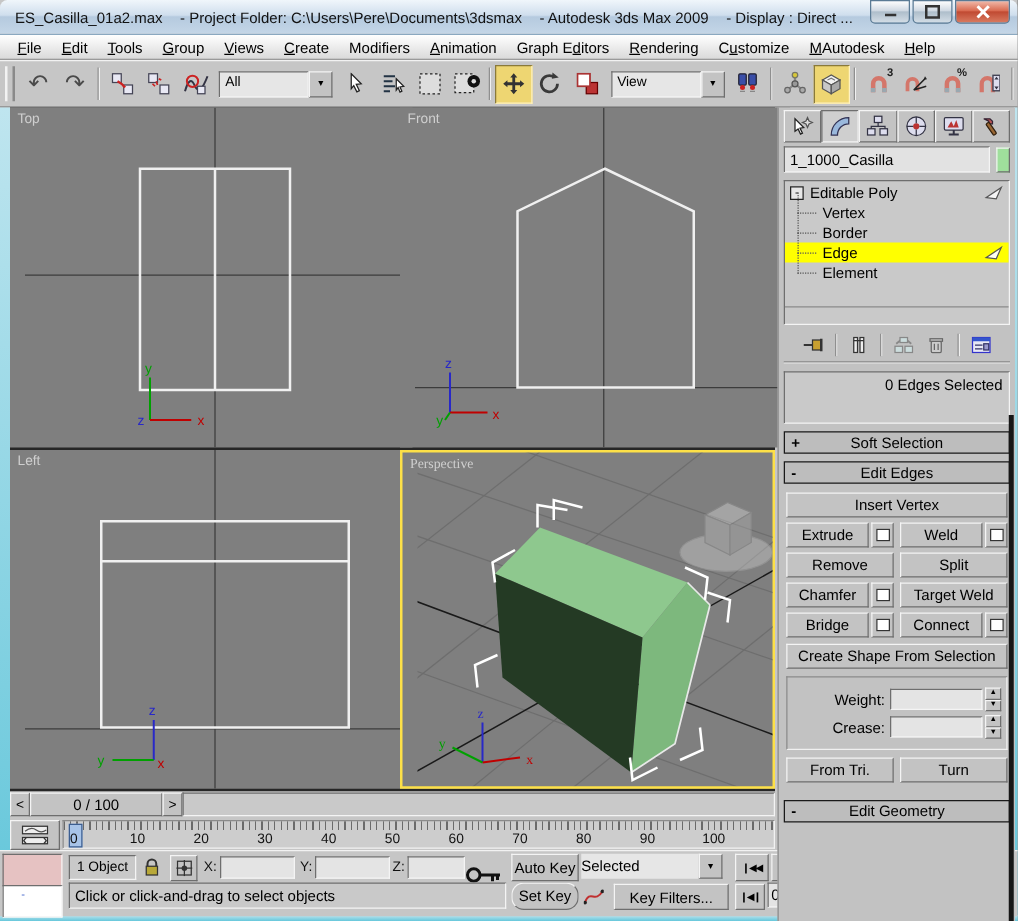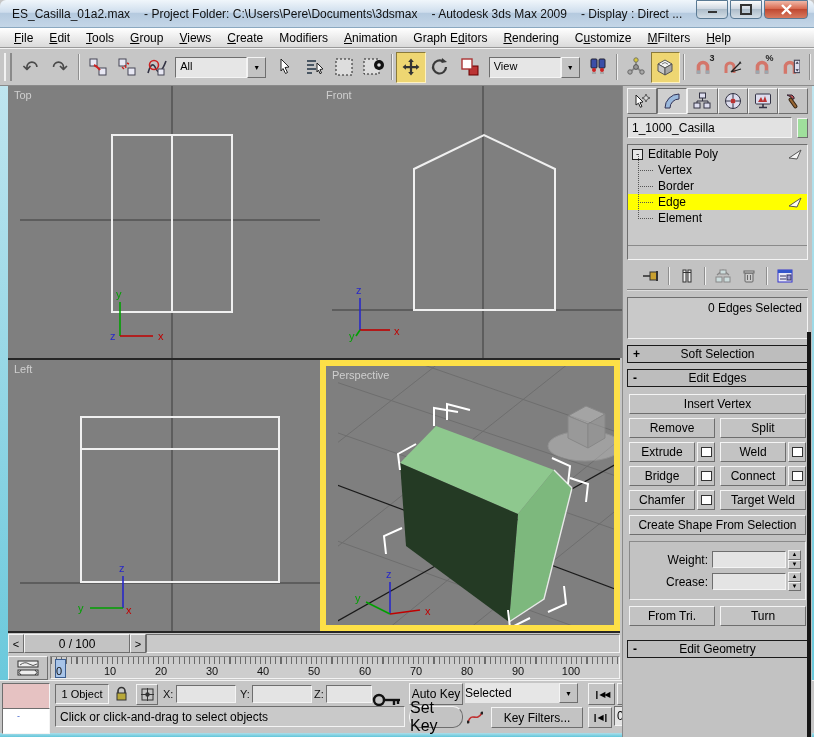--- a/index.html
+++ b/index.html
@@ -37,21 +37,21 @@
   .ddrop{height:21px;display:flex;margin:0 4px;}
   .ddrop .dfield{min-width:62px;padding:2px 4px;font-size:11px;background:#e6e6e6;
     border:1px solid;border-color:#6e6e6e #f4f4f4 #f4f4f4 #6e6e6e;}
   .ddrop .darr{width:17px;font-size:7px;}
   
   .cyan{background:linear-gradient(#bfe5ef,#62c6da);}
   
   #vparea{left:8px;top:86px;width:612px;height:547px;background:#262626;}
   .vp{position:absolute;background:#7f7f7f;overflow:hidden;padding-left:12px;}
   .vp .vlabel{position:absolute;left:6px;top:3px;color:#cfcfcf;font-size:11px;z-index:3;}
-  #vp-persp{border:6px solid #fde047;}
+  #vp-persp{border:2px solid #fde047;font-family:Liberation Serif, serif;}
   
   #timeslider{left:8px;top:634px;width:612px;height:19px;display:flex;align-items:stretch;background:#c6c6c6;}
   #trackbar{left:8px;top:656px;width:612px;height:23px;background:#c6c6c6;}
   #ruler{position:absolute;left:42px;top:0;width:570px;height:23px;border:1px solid;border-color:#8a8a8a #f2f2f2 #f2f2f2 #8a8a8a;background:#cdcdcd;
     background-image:repeating-linear-gradient(90deg,#6a6a6a 0 1px,transparent 1px 5.1px);background-size:100% 7px;background-repeat:no-repeat;box-sizing:border-box;}
   .rlabel{position:absolute;top:8px;font-size:11px;color:#111;transform:translateX(-50%);}
   #tb-handle{position:absolute;left:4px;top:2px;width:9px;height:17px;background:#a8c4e8;border:1px solid #3c5e90;}
   
   #statusbar{left:0;top:680px;width:814px;height:52px;background:#c6c6c6;border-top:1px solid #f2f2f2;}
   .slabel{font-size:11px;color:#111;}
@@ -129,21 +129,21 @@
   <span class="mi"><span></span><u>E</u><span>dit</span></span>
   <span class="mi"><span></span><u>T</u><span>ools</span></span>
   <span class="mi"><span></span><u>G</u><span>roup</span></span>
   <span class="mi"><span></span><u>V</u><span>iews</span></span>
   <span class="mi"><span></span><u>C</u><span>reate</span></span>
   <span class="mi"><span>Modifiers</span><u></u><span></span></span>
   <span class="mi"><span></span><u>A</u><span>nimation</span></span>
   <span class="mi"><span>Graph E</span><u>d</u><span>itors</span></span>
   <span class="mi"><span></span><u>R</u><span>endering</span></span>
   <span class="mi"><span>C</span><u>u</u><span>stomize</span></span>
-  <span class="mi"><span></span><u>M</u><span>Filters</span></span>
+  <span class="mi"><span></span><u>M</u><span>Autodesk</span></span>
   <span class="mi"><span></span><u>H</u><span>elp</span></span>
 </div>
 
 <div id="toolbar" class="abs">
   <div class="grip"></div>
   <div class="tbtn glyph">
       <span>↶</span>
     </div>
   <div class="tbtn glyph">
       <span>↷</span>
@@ -474,21 +474,21 @@
       </svg>
   </div>
 
   <div class="abs in" style="left:55px;top:25px;width:350px;height:21px;display:flex;align-items:center;padding-left:4px;box-sizing:border-box;">
     <span style="font-size:12px;">Click or click-and-drag to select objects</span>
   </div>
 
   <div class="abs out btn" style="left:409px;top:2px;width:52px;height:20px;font-size:12px;">
       <span>Auto Key</span>
     </div>
-  <div class="abs out btn" style="left:409px;top:25px;width:52px;height:20px;font-size:16px;border-radius:10px;">
+  <div class="abs out btn" style="left:409px;top:25px;width:52px;height:20px;font-size:12px;border-radius:10px;">
       <span>Set Key</span>
     </div>
 
   <div class="abs" style="left:465px;top:2px;display:flex;height:20px;">
     <div class="dfield" style="width:94px;background:#e6e6e6;display:flex;align-items:center;font-size:12px;">
         <span>Selected</span>
       </div>
     <div class="darr out btn" style="width:17px;font-size:7px;">
         <span>▼</span>
       </div>
@@ -722,77 +722,77 @@
     <span class="rtitle">Edit Edges</span>
   </div>
 
   <div style="padding:0 2px;">
     <div class="cpbtn" style="margin-top:7px;">
         <span>Insert Vertex</span>
       </div>
     <div class="row2">
       <div class="half">
           <div class="cpbtn">
-            <span>Remove</span>
-          </div>
-        </div>
-      <div class="half">
-          <div class="cpbtn">
-            <span>Split</span>
-          </div>
-        </div>
-    </div>
-    <div class="row2">
-      <div class="half">
-          <div class="cpbtn">
             <span>Extrude</span>
           </div>
         <div class="optbox">
             <div class="osq"></div>
           </div>
         </div>
       <div class="half">
           <div class="cpbtn">
             <span>Weld</span>
           </div>
         <div class="optbox">
             <div class="osq"></div>
           </div>
         </div>
     </div>
     <div class="row2">
       <div class="half">
           <div class="cpbtn">
-            <span>Bridge</span>
+            <span>Remove</span>
+          </div>
+        </div>
+      <div class="half">
+          <div class="cpbtn">
+            <span>Split</span>
+          </div>
+        </div>
+    </div>
+    <div class="row2">
+      <div class="half">
+          <div class="cpbtn">
+            <span>Chamfer</span>
           </div>
         <div class="optbox">
             <div class="osq"></div>
           </div>
         </div>
       <div class="half">
           <div class="cpbtn">
-            <span>Connect</span>
+            <span>Target Weld</span>
+          </div>
+        </div>
+    </div>
+    <div class="row2">
+      <div class="half">
+          <div class="cpbtn">
+            <span>Bridge</span>
           </div>
         <div class="optbox">
             <div class="osq"></div>
           </div>
         </div>
-    </div>
-    <div class="row2">
-      <div class="half">
-          <div class="cpbtn">
-            <span>Chamfer</span>
+      <div class="half">
+          <div class="cpbtn">
+            <span>Connect</span>
           </div>
         <div class="optbox">
             <div class="osq"></div>
-          </div>
-        </div>
-      <div class="half">
-          <div class="cpbtn">
-            <span>Target Weld</span>
           </div>
         </div>
     </div>
     <div class="cpbtn" style="margin-top:5px;">
         <span>Create Shape From Selection</span>
       </div>
 
     <div class="grpbox">
       <div class="sprow">
         <span class="slab">Weight:</span>

